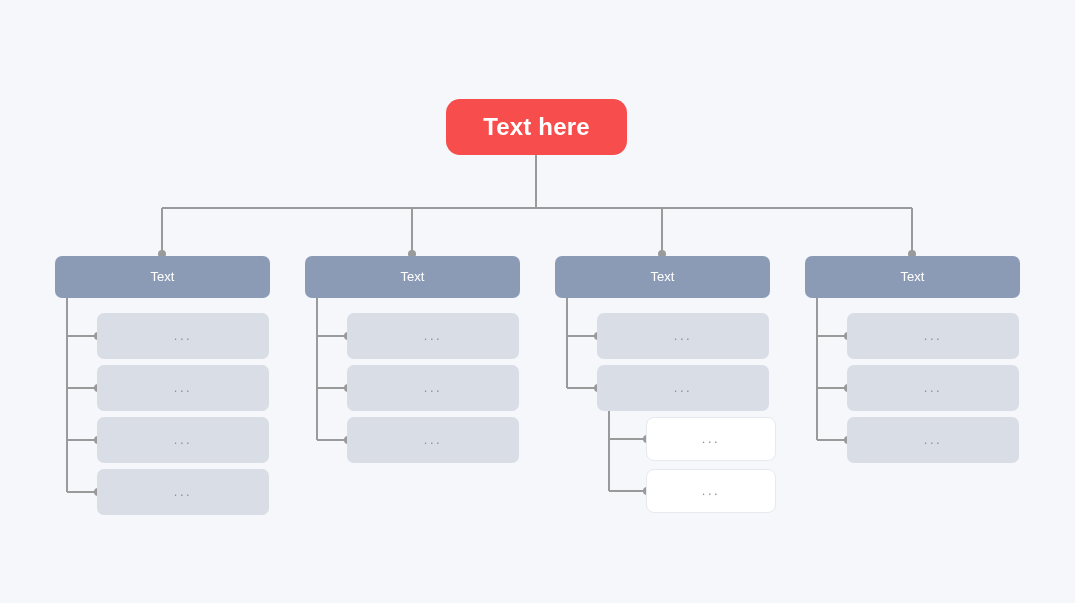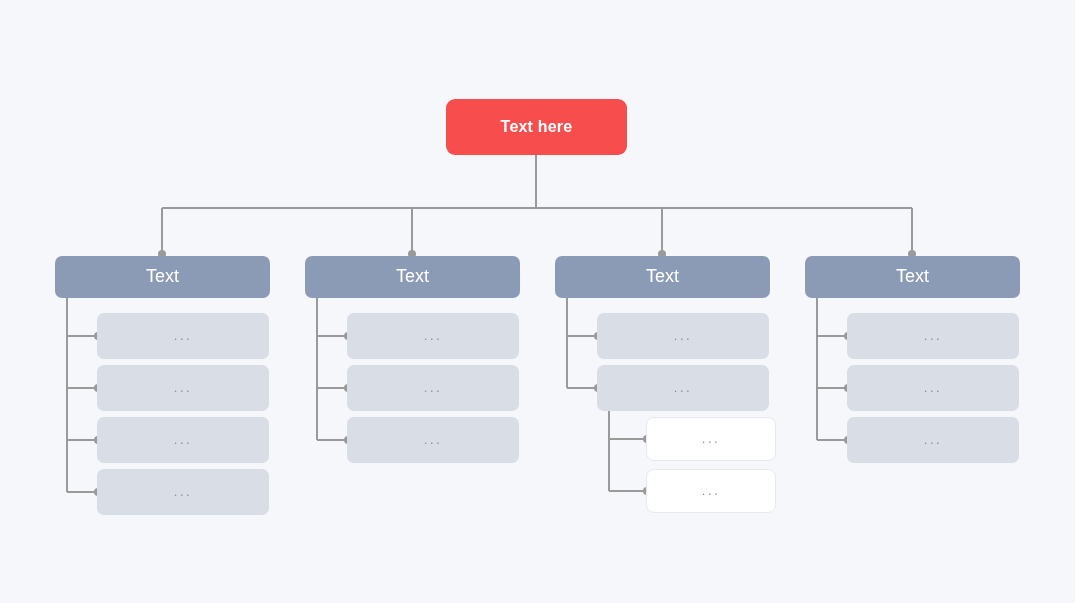--- a/index.html
+++ b/index.html
@@ -32,29 +32,29 @@
     box-sizing: border-box;
     display: flex;
     align-items: center;
     justify-content: center;
     text-align: center;
     user-select: none;
   }
   .node-root {
     background: #f74d4d;
     color: #ffffff;
-    font-size: 16px;
+    font-size: 24px;
     font-weight: bold;
-    border-radius: 9px;
+    border-radius: 14px;
     letter-spacing: 0.2px;
   }
   .node-l2 {
     background: #8c9bb5;
     color: #ffffff;
-    font-size: 18px;
+    font-size: 13px;
     font-weight: normal;
     border-radius: 7px;
   }
   .node-leaf {
     background: #d8dde6;
     color: #8a8f99;
     font-size: 13px;
     border-radius: 7px;
     letter-spacing: 2.5px;
   }

